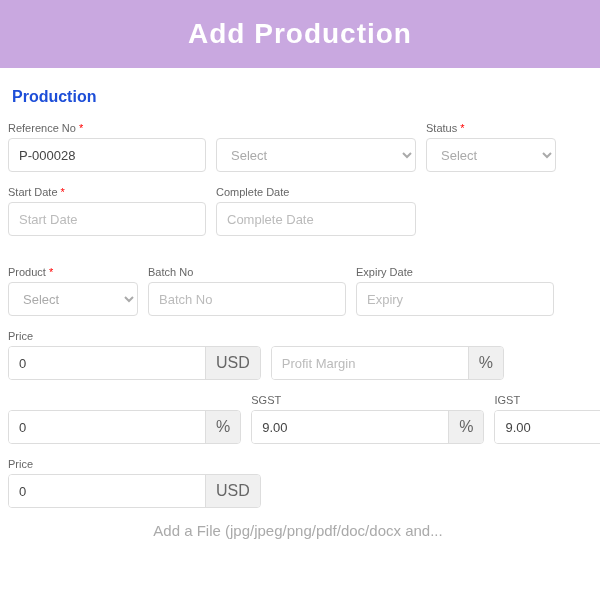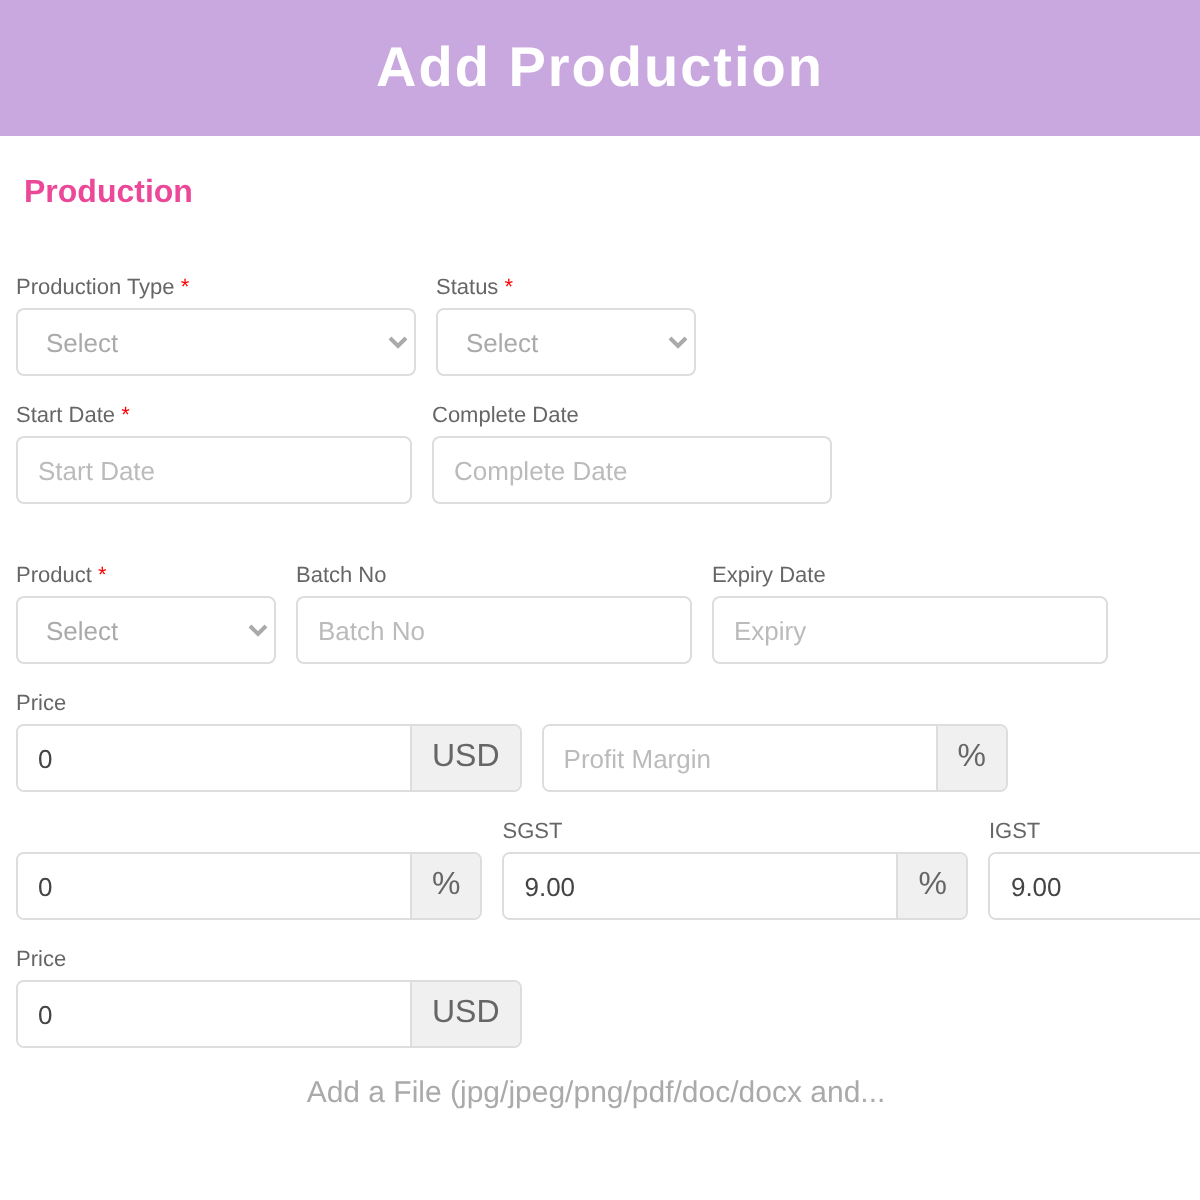--- a/index.html
+++ b/index.html
@@ -24,22 +24,22 @@
       letter-spacing: 1px;
     }
 
     .form-container {
       padding: 0 8px 20px 8px;
     }
 
     .section-title {
       font-size: 16px;
       font-weight: bold;
-      color: #ec4899;
-      margin-bottom: 32px;
+      color: #1d4ed8;
+      margin-bottom: 16px;
       padding-left: 4px;
     }
 
     .form-row {
       display: flex;
       gap: 10px;
       margin-bottom: 14px;
       align-items: flex-end;
     }
 
@@ -133,25 +133,28 @@
 
 <div class="header">
   <h1>Add Production</h1>
 </div>
 
 <div class="form-container">
 
   <div class="section-title">Production</div>
 
   <div class="form-row">
-    <div class="form-group col-wide">
-      <label>
-        <span>Production Type</span>
-        <span class="required"> *</span>
-      </label>
+    <div class="form-group col-medium">
+      <label>
+        <span>Reference No</span>
+        <span class="required"> *</span>
+      </label>
+      <input type="text" placeholder="P-000028" value="P-000028" style="">
+    </div>
+    <div class="form-group col-wide">
       <select>
         <option>Select</option>
       </select>
     </div>
     <div class="form-group col-medium">
       <label>
         <span>Status</span>
         <span class="required"> *</span>
       </label>
       <select>

